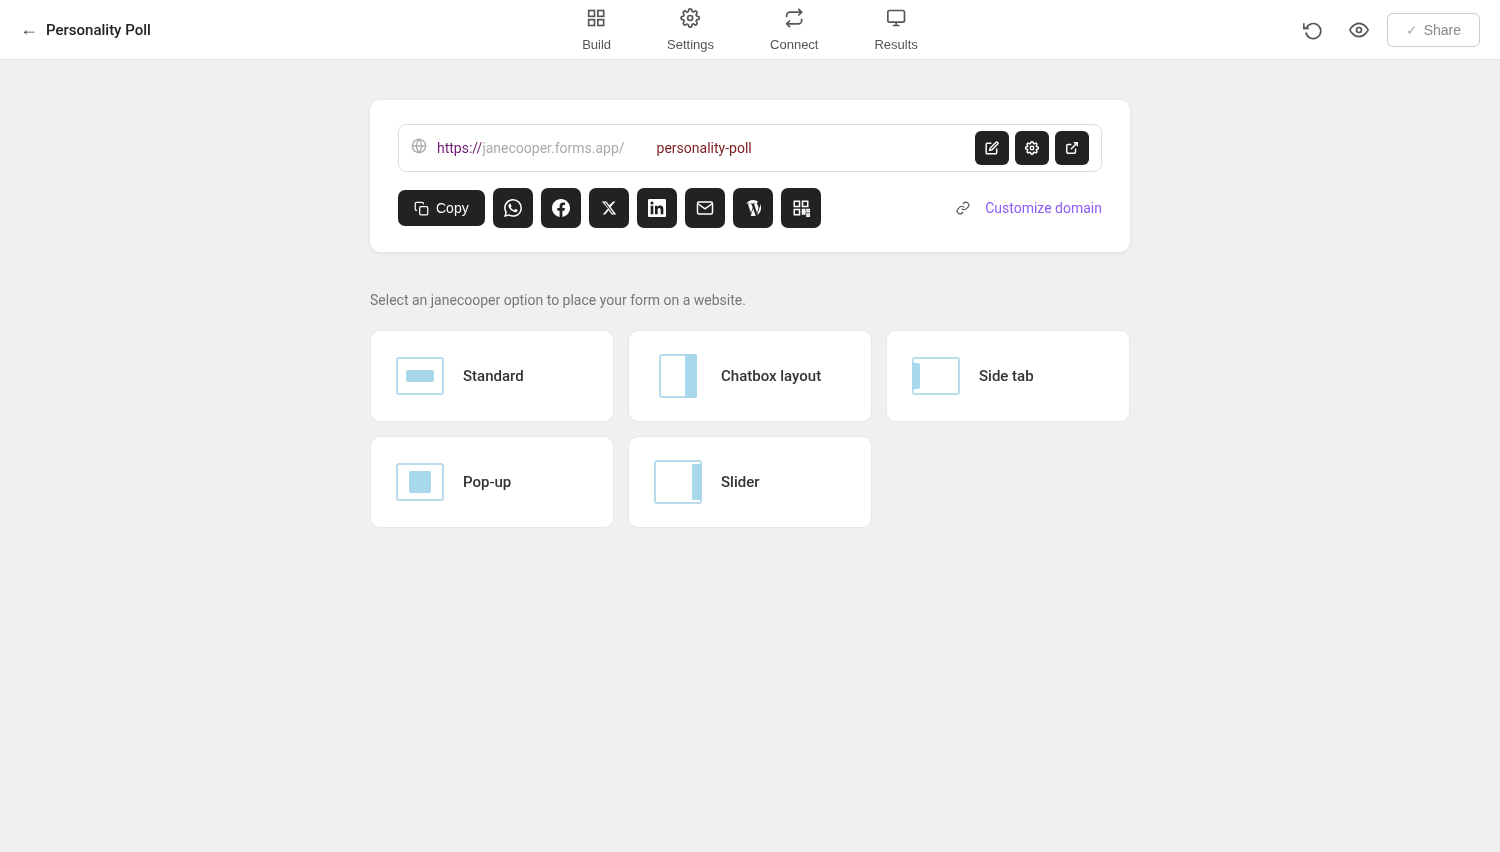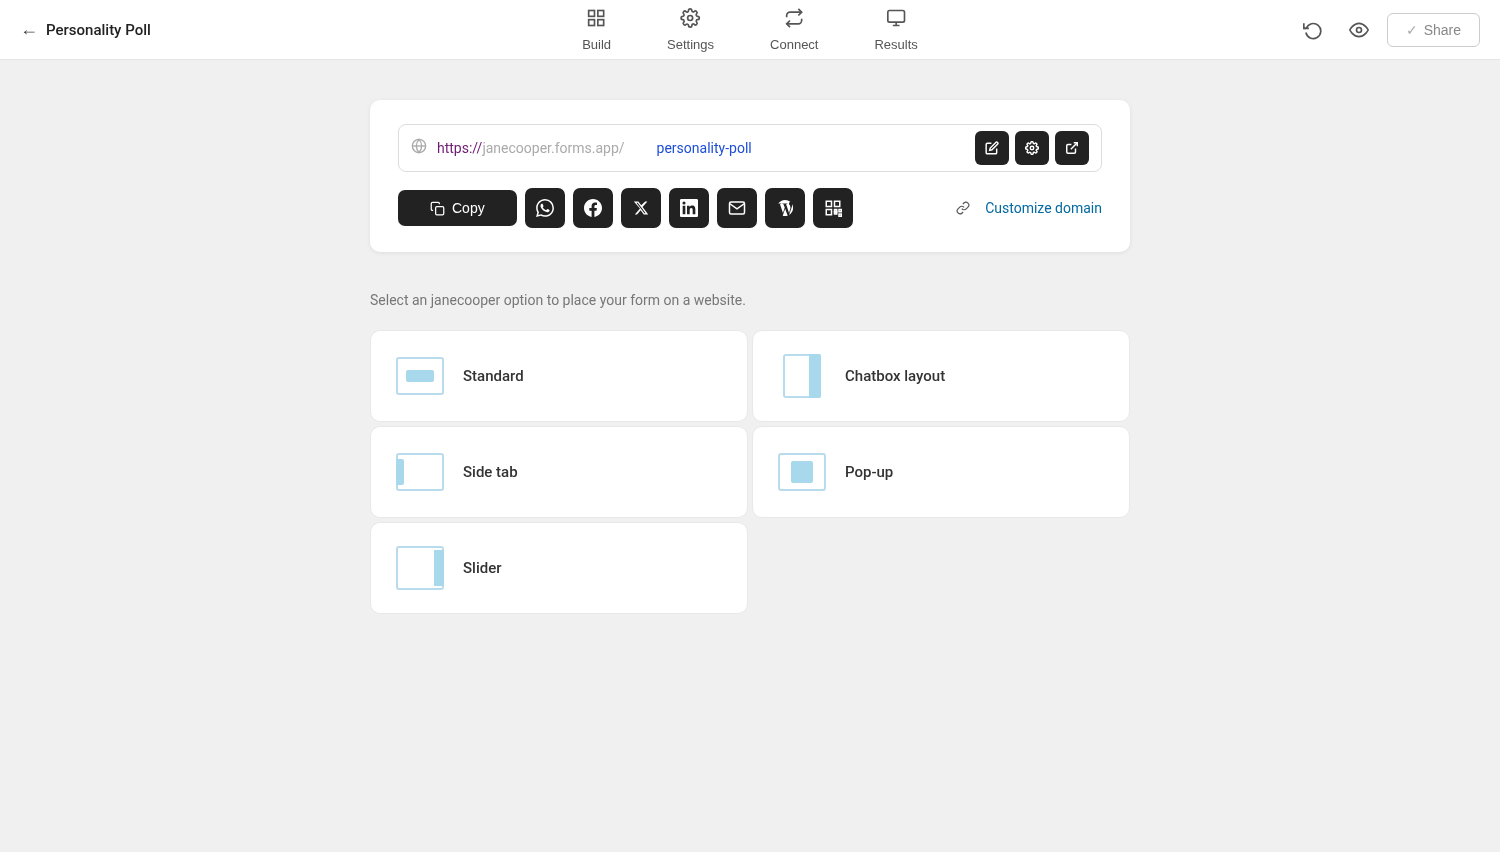--- a/index.html
+++ b/index.html
@@ -142,21 +142,21 @@
     .url-globe {
       color: #aaa;
       font-size: 16px;
     }
     .url-text {
       flex: 1;
       font-size: 14px;
       color: #aaa;
     }
     .url-text span.url-highlight {
-      color: #1d4ed8;
+      color: #7f1d1d;
       padding-left: 32px;
     }
     .url-action-btns {
       display: flex;
       gap: 6px;
     }
     .url-action-btn {
       width: 34px;
       height: 34px;
       background: #222;
@@ -182,21 +182,21 @@
       align-items: center;
     }
     .share-copy-btn {
       display: flex;
       align-items: center;
       gap: 7px;
       background: #222;
       color: #fff;
       border: none;
       border-radius: 7px;
-      padding: 10px 32px;
+      padding: 10px 16px;
       font-size: 14px;
       font-weight: 500;
       cursor: pointer;
     }
     .social-btn {
       width: 40px;
       height: 40px;
       background: #222;
       border: none;
       border-radius: 7px;
@@ -204,21 +204,21 @@
       display: flex;
       align-items: center;
       justify-content: center;
       color: #fff;
       font-size: 17px;
     }
     .customize-link {
       display: flex;
       align-items: center;
       gap: 15px;
-      color: #0369a1;
+      color: #8b5cf6;
       font-size: 14px;
       cursor: pointer;
       text-decoration: none;
     }
 
     
     .embed-section {
       margin-top: 40px;
       width: 760px;
     }
@@ -228,22 +228,22 @@
       color: #222;
       margin-bottom: 6px;
     }
     .embed-subtitle {
       font-size: 14px;
       color: #777;
       margin-bottom: 22px;
     }
     .embed-grid {
       display: grid;
-      grid-template-columns: repeat(2, 1fr);
-      gap: 4px;
+      grid-template-columns: repeat(3, 1fr);
+      gap: 14px;
     }
     .embed-card {
       background: #fff;
       border-radius: 10px;
       padding: 20px 24px;
       display: flex;
       align-items: center;
       gap: 18px;
       cursor: pointer;
       border: 1px solid #e8e8e8;

